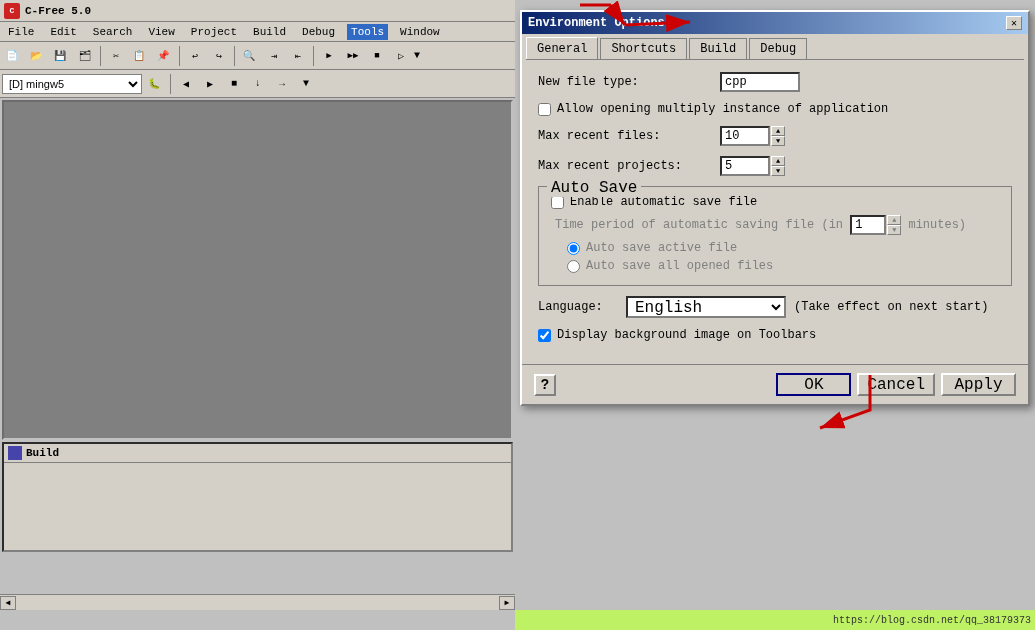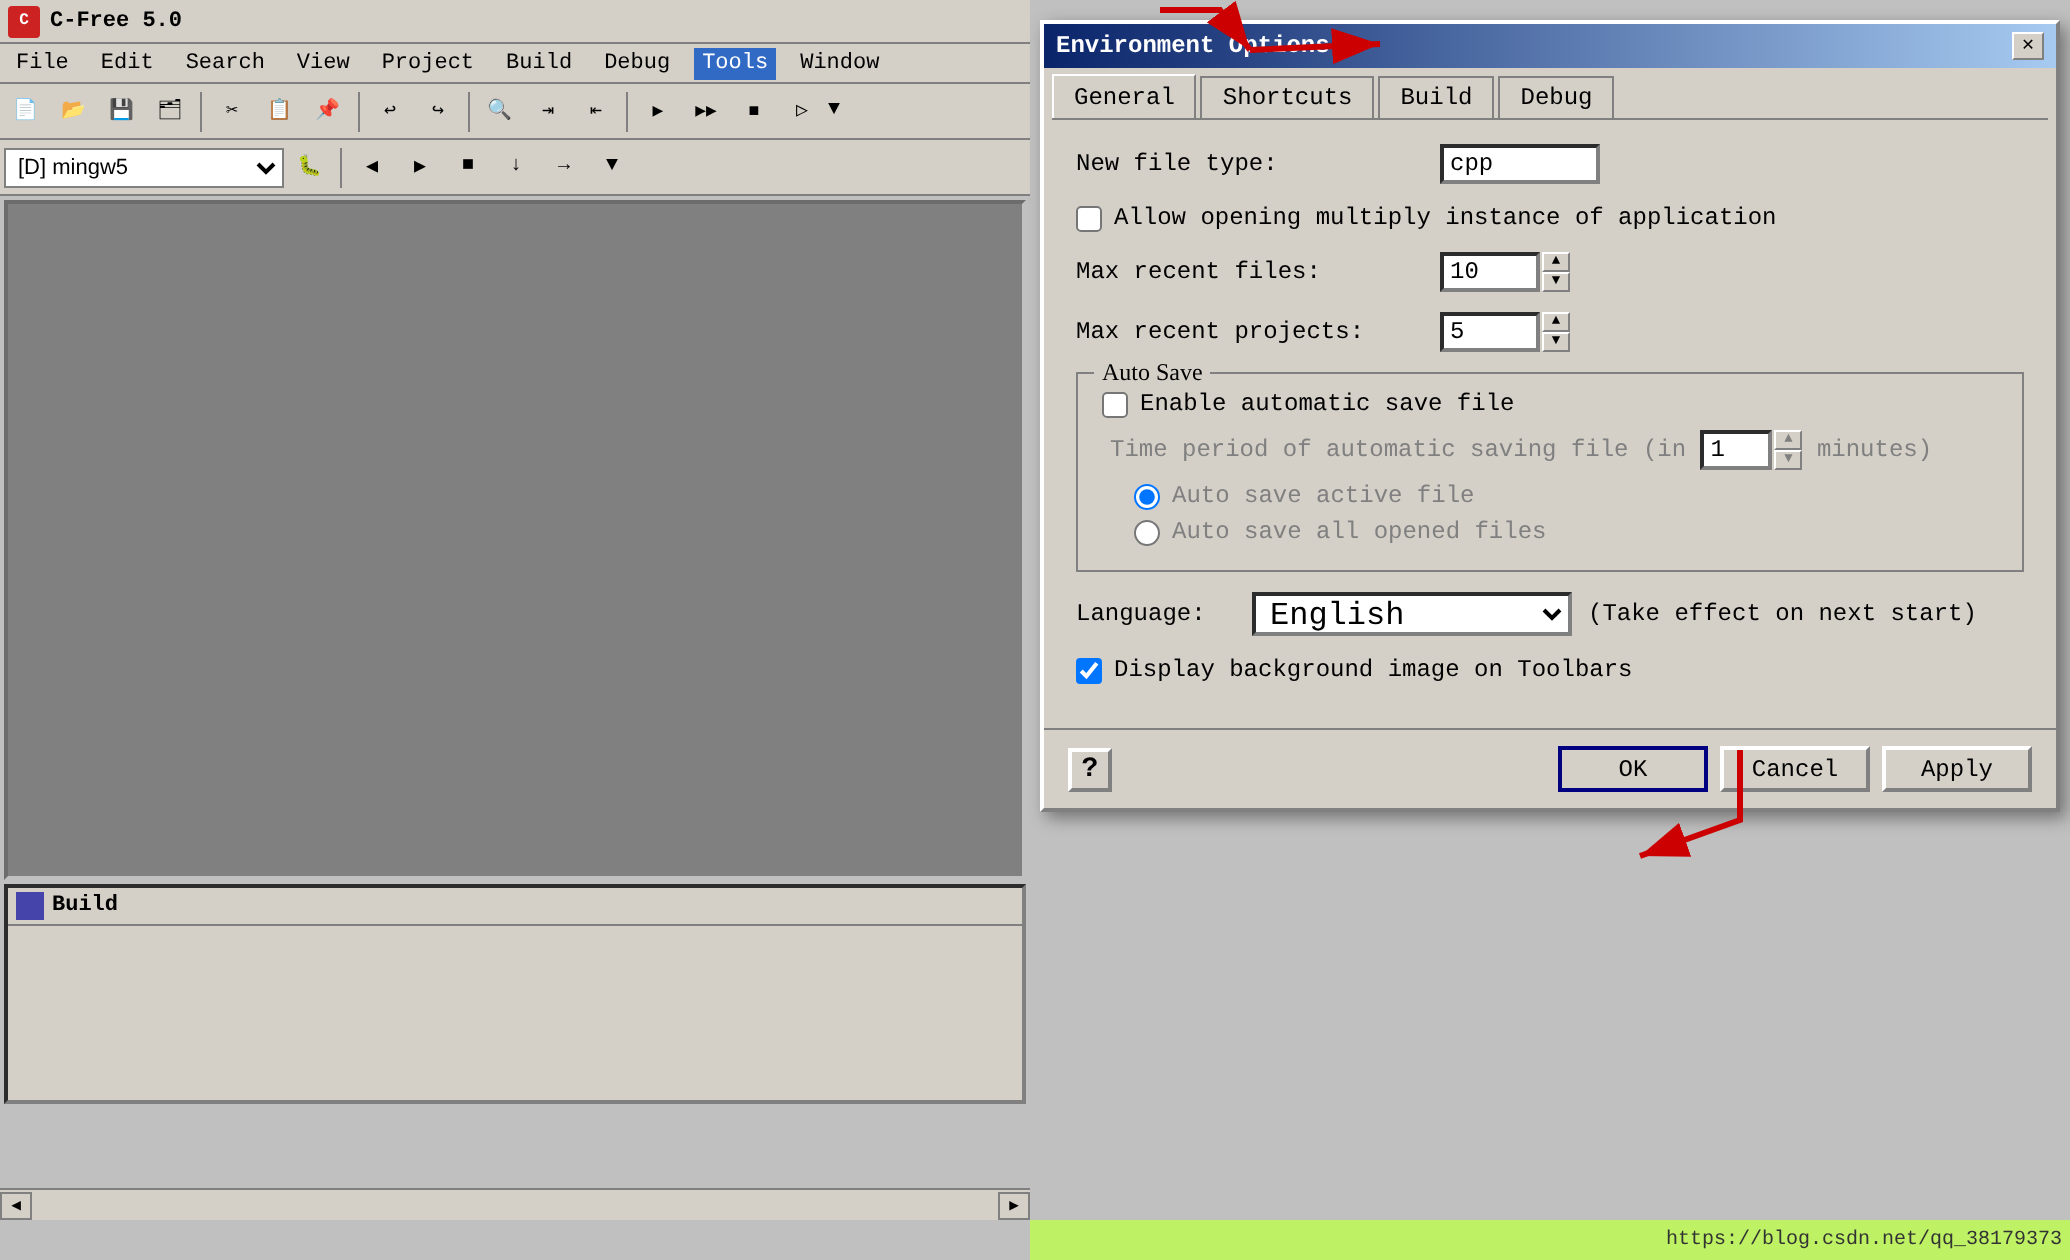--- a/index.html
+++ b/index.html
@@ -268,22 +268,22 @@
       border: 1px solid #808080;
       padding: 8px 12px;
       margin-bottom: 10px;
       position: relative;
     }
     .autosave-legend {
       position: absolute;
       top: -8px; left: 8px;
       background: #d4d0c8;
       padding: 0 4px;
-      font-size: 12px;
-      font-family: Liberation Serif, serif;
+      font-size: 16px;
+      font-family: Liberation Mono, monospace;
     }
 
     .autosave-row {
       display: flex;
       align-items: center;
       margin-bottom: 6px;
       font-size: 12px;
       font-family: 'Courier New', monospace;
     }
     .autosave-row input[type="checkbox"] {
@@ -362,21 +362,21 @@
       font-family: 'Courier New', monospace;
     }
 
     .dialog-btn {
       min-width: 75px;
       height: 23px;
       background: #d4d0c8;
       border: 2px solid #808080;
       border-top: 2px solid white;
       border-left: 2px solid white;
-      font-size: 12px;
+      font-size: 16px;
       font-family: 'Courier New', monospace;
       cursor: pointer;
       padding: 0 8px;
     }
     .dialog-btn.focused {
       border: 2px solid #000080;
     }
 
     
     .overlay-arrows {

